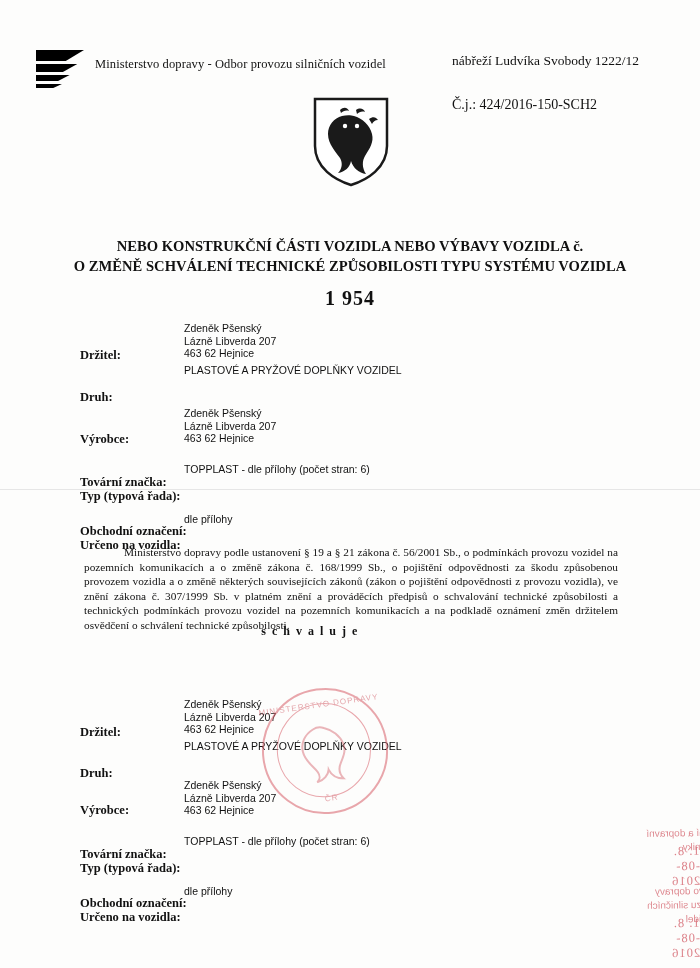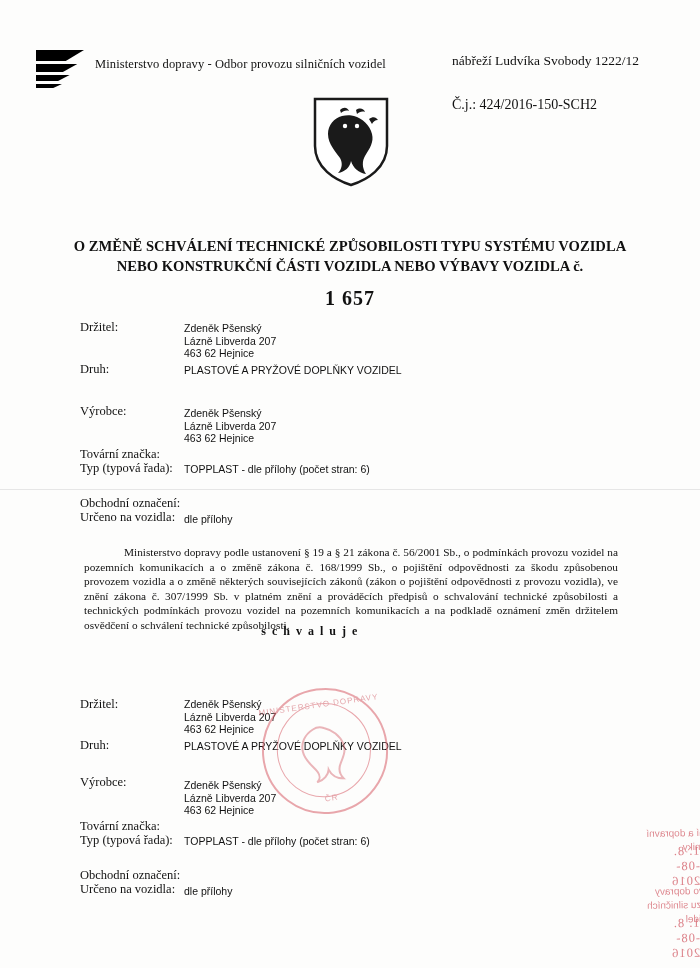--- a/index.html
+++ b/index.html
@@ -104,22 +104,23 @@
     text-align: center;
     font-size: 20px;
     font-weight: bold;
     letter-spacing: 1px;
   }
 
   
   .field-label {
     position: absolute;
     font-size: 12.5px;
-    font-weight: normal;
+    font-weight: bold;
     font-family: "Liberation Serif", serif;
+    margin-top: 28px;
   }
   .field-value {
     position: absolute;
     font-size: 10.5px;
     font-family: "Liberation Sans", sans-serif;
     line-height: 12.5px;
     white-space: pre-line;
   }
 
   
@@ -259,25 +260,25 @@
         <circle cx="33" cy="30" r="2.2" fill="#ffffff"></circle>
         <circle cx="45" cy="30" r="2.2" fill="#ffffff"></circle>
         <path d="M28 14 C32 10 36 12 37 15 C34 14 31 15 29 17 Z"></path>
         <path d="M44 14 C48 11 52 13 53 16 C50 15 47 16 45 18 Z"></path>
       </g>
     </svg>
   </div>
 
 
   <div class="title-block">
+    <div>NEBO KONSTRUKČNÍ ČÁSTI VOZIDLA NEBO VÝBAVY VOZIDLA č.</div>
     <div>O ZMĚNĚ SCHVÁLENÍ TECHNICKÉ ZPŮSOBILOSTI TYPU SYSTÉMU VOZIDLA</div>
-    <div>NEBO KONSTRUKČNÍ ČÁSTI VOZIDLA NEBO VÝBAVY VOZIDLA č.</div>
   </div>
 
-  <div class="doc-number">1 657</div>
+  <div class="doc-number">1 954</div>
 
   <div class="field-label" style="left:80px; top:320px;">Držitel:</div>
   <div class="field-value" style="left:184px; top:322px;">Zdeněk Pšenský
 Lázně Libverda 207
 463 62    Hejnice</div>
 
   <div class="field-label" style="left:80px; top:362px;">Druh:</div>
   <div class="field-value" style="left:184px; top:364px;">PLASTOVÉ A PRYŽOVÉ DOPLŇKY VOZIDEL</div>
 
   <div class="field-label" style="left:80px; top:404px;">Výrobce:</div>

